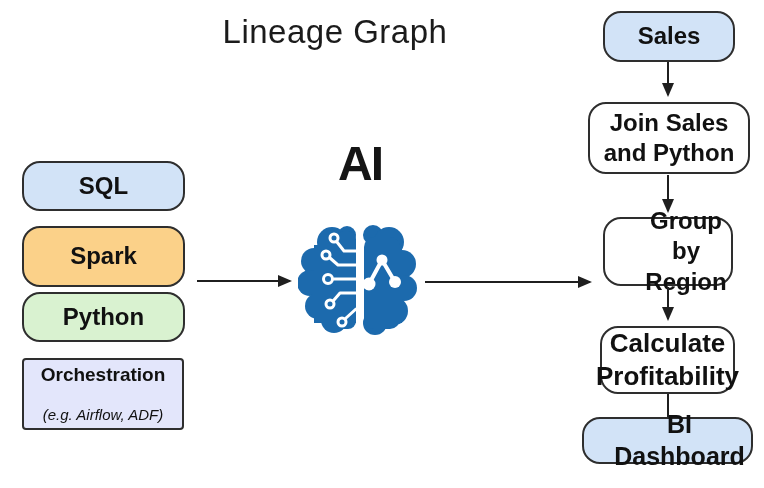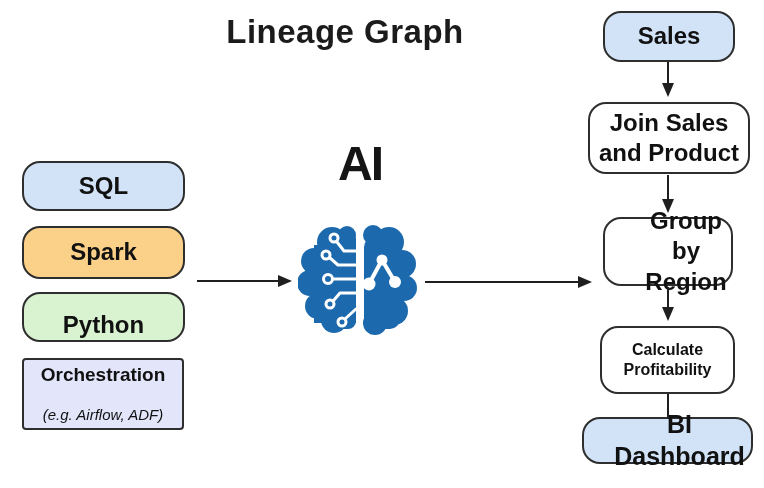--- a/index.html
+++ b/index.html
@@ -6,23 +6,23 @@
   .canvas{
     position:relative;
     width:764px;height:488px;
     background:var(--background,#fff);
     font-family:"Liberation Sans", sans-serif;
     overflow:hidden;
     color:var(--text,#111);
   }
   .diagram-title{
     position:absolute;
-    left:214px;top:13px;width:262px;
+    left:204px;top:13px;width:262px;
     text-align:center;
-    font-size:33px;font-weight:700;
+    font-size:33px;font-weight:400;
     color:#1b1b1b;
     letter-spacing:0.5px;
   }
   .node{
     position:absolute;
     box-sizing:border-box;
     border:2px solid var(--box-border,#2e2e2e);
     display:flex;flex-direction:column;
     align-items:center;justify-content:center;
     text-align:center;
@@ -31,22 +31,22 @@
     border-radius:18px;
   }
   .fill-blue{background:var(--blue-fill,#d2e3f7);}
   .fill-orange{background:var(--orange-fill,#fbd189);}
   .fill-green{background:var(--green-fill,#d9f2d0);}
   .fill-lavender{background:var(--lavender-fill,#e3e6fb);}
   .fill-white{background:var(--white-fill,#ffffff);}
 
   
   .n-sql   {left:22px;top:161px;width:163px;height:50px;font-size:24px;}
-  .n-spark {left:22px;top:226px;width:163px;height:53px;font-size:24px;}
-  .n-python{left:22px;top:292px;width:163px;height:50px;font-size:24px;justify-content:flex-end;}
+  .n-spark {left:22px;top:226px;width:163px;height:61px;font-size:24px;}
+  .n-python{left:22px;top:292px;width:163px;height:50px;font-size:24px;}
   .n-orch  {left:22px;top:358px;width:162px;height:72px;font-size:19px;border-radius:4px;}
   .n-orch .sublabel{font-size:15px;font-weight:400;margin-top:19px;font-style:italic;}
 
   
   .ai-label{
     position:absolute;left:300px;top:136px;width:120px;
     text-align:center;
     font-size:48px;font-weight:800;letter-spacing:-2px;
     color:#151515;
   }
@@ -54,21 +54,21 @@
   .brain-fill{fill:var(--brain-blue,#1c6aad);}
   .trace{stroke:#fff;stroke-width:3;fill:none;stroke-linecap:round;stroke-linejoin:round;}
   .trace-ring{stroke:#fff;stroke-width:3;fill:var(--brain-blue,#1c6aad);}
   .graph-edge{stroke:#fff;stroke-width:4;fill:none;stroke-linecap:round;}
   .graph-node{fill:#fff;}
 
   
   .n-sales{left:603px;top:11px;width:132px;height:51px;font-size:24px;}
   .n-join {left:588px;top:102px;width:162px;height:72px;font-size:24px;padding:0 6px;}
   .n-group{left:603px;top:217px;width:130px;height:69px;font-size:24px;padding-left:36px;}
-  .n-calc {left:600px;top:326px;width:135px;height:68px;font-size:16px;padding:0 6px;}
+  .n-calc {left:600px;top:326px;width:135px;height:68px;font-size:26px;padding:0 6px;}
   .n-bi   {left:582px;top:417px;width:171px;height:47px;font-size:25px;padding-left:24px;}
 
   .arrow-layer{position:absolute;left:0;top:0;width:764px;height:488px;pointer-events:none;}
   .arrow-line{stroke:var(--arrow,#1f1f1f);stroke-width:2;fill:none;}
   .arrow-head{fill:var(--arrow,#1f1f1f);}
 </style>
 </head>
 <body>
 
 <div class="canvas">
@@ -134,21 +134,21 @@
       <circle class="graph-node" cx="84" cy="39" r="5.5"></circle>
       <circle class="graph-node" cx="71" cy="63" r="6.5"></circle>
       <circle class="graph-node" cx="97" cy="61" r="6"></circle>
     </g>
   </svg>
 
   <div class="node fill-blue n-sales">
     <span>Sales</span>
   </div>
   <div class="node fill-white n-join">
-    <span>Join Sales and Product</span>
+    <span>Join Sales and Python</span>
   </div>
   <div class="node fill-white n-group">
     <span>Group by Region</span>
   </div>
   <div class="node fill-white n-calc">
     <span>Calculate Profitability</span>
   </div>
   <div class="node fill-blue n-bi">
     <span>BI Dashboard</span>
   </div>

